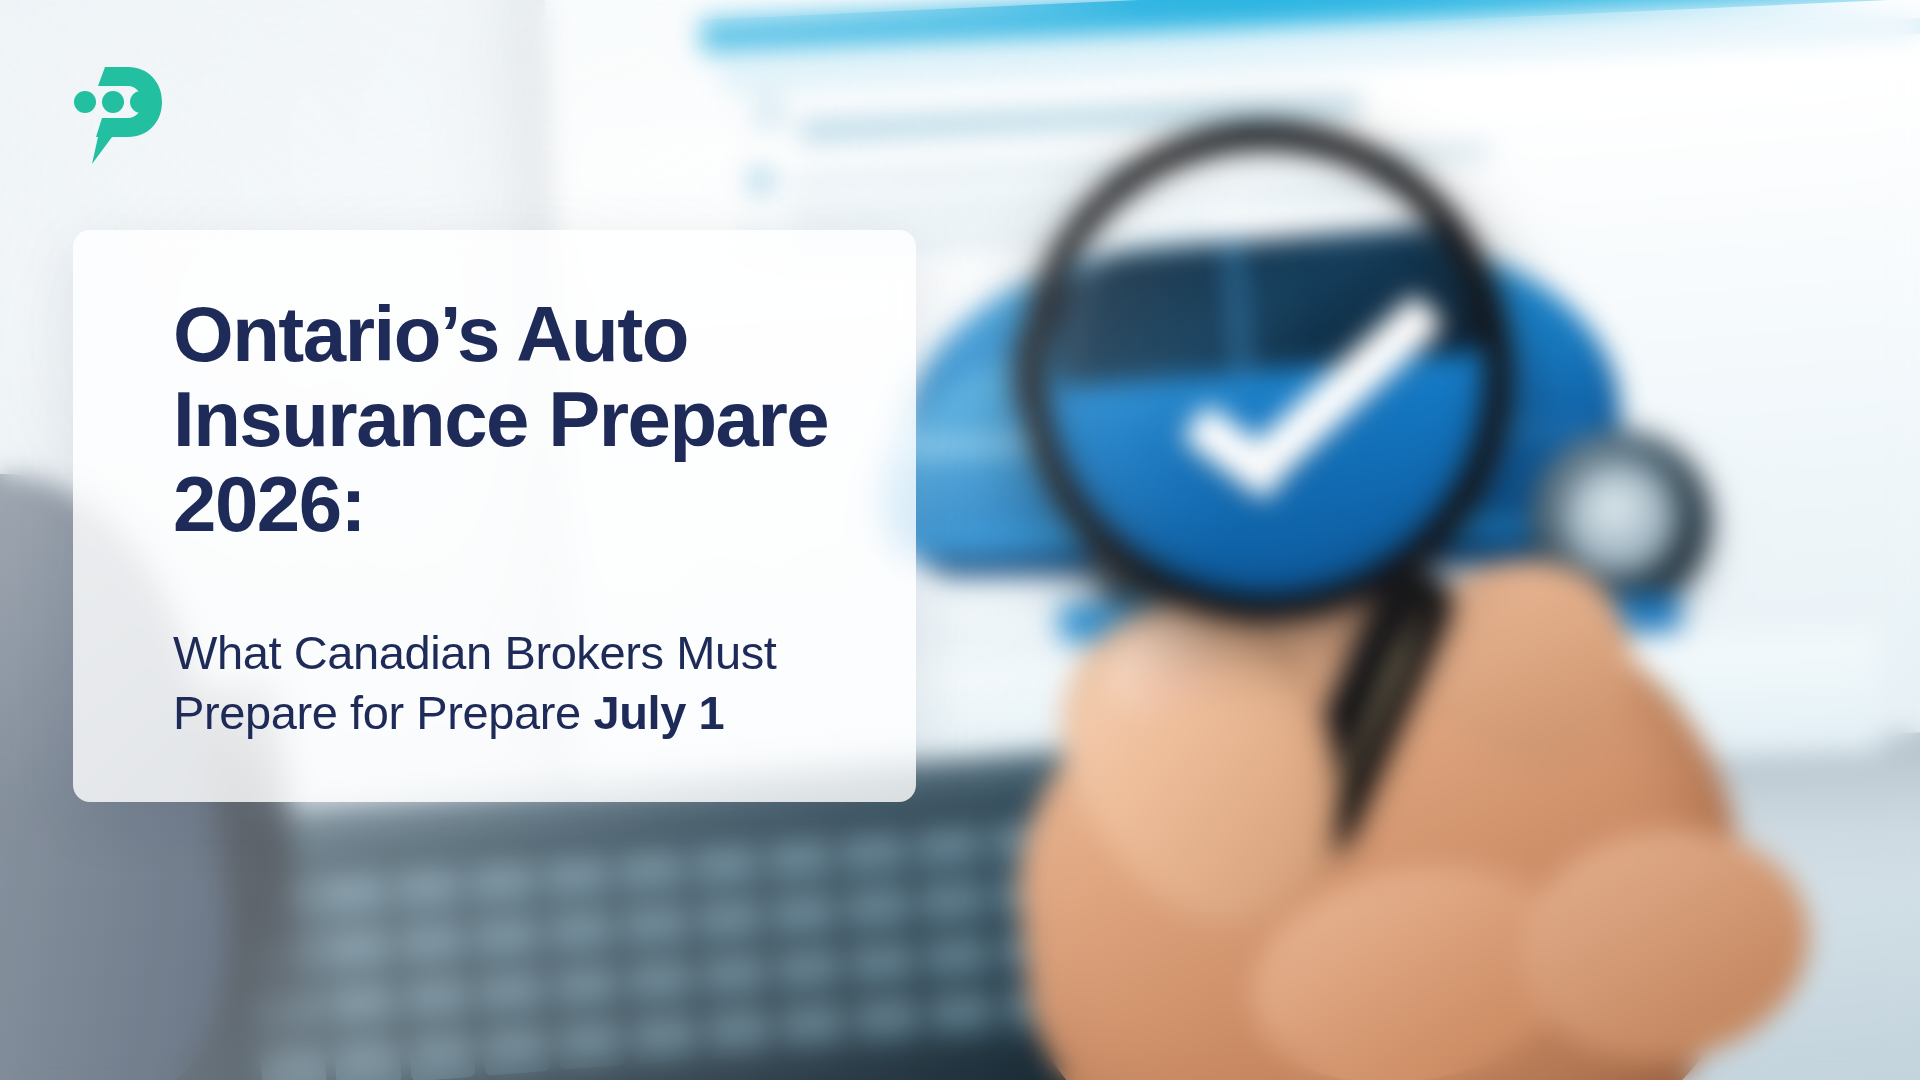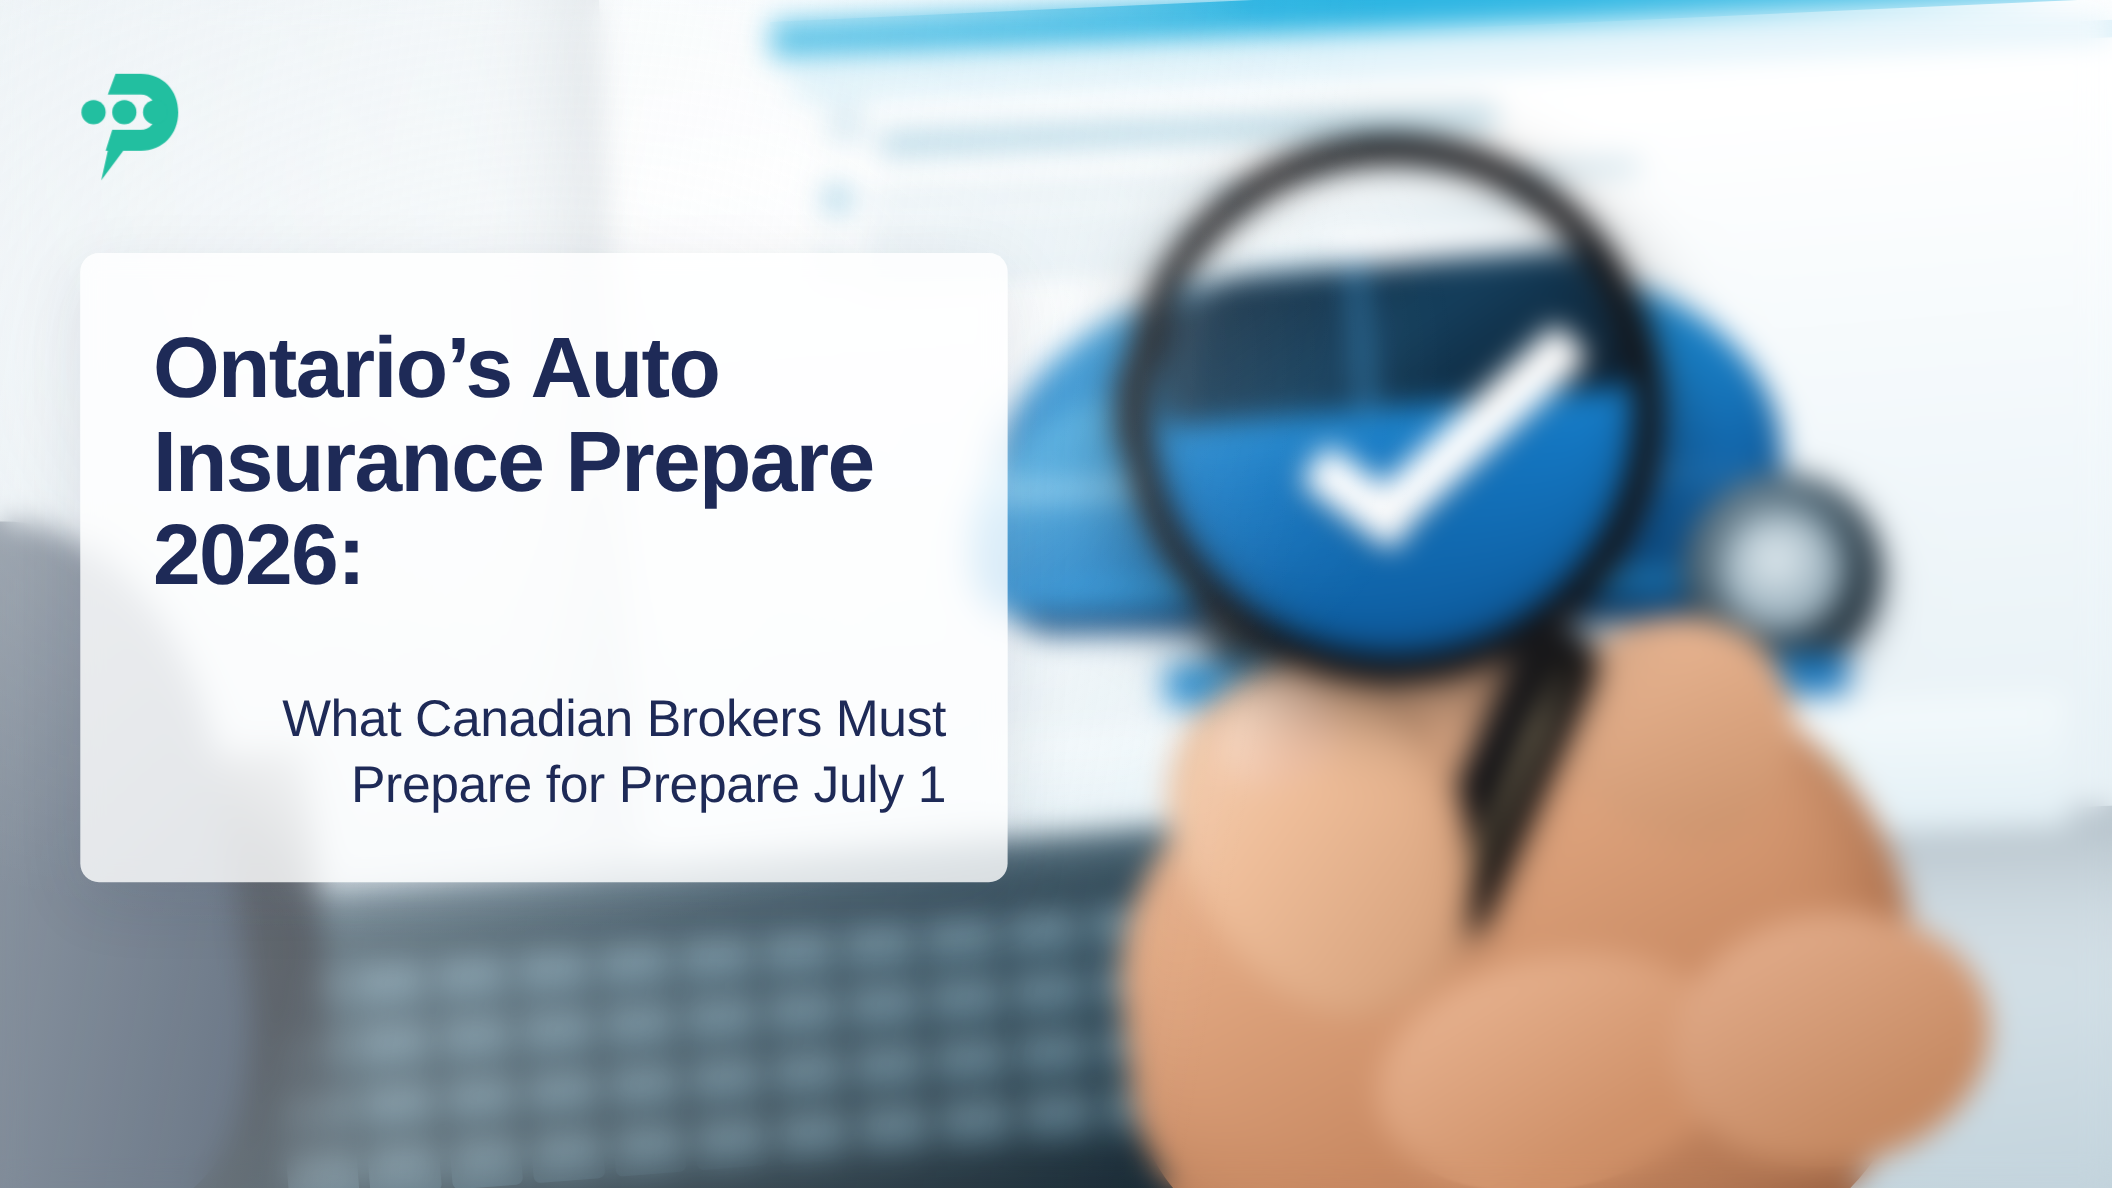--- a/index.html
+++ b/index.html
@@ -371,41 +371,41 @@
   .card {
     position: absolute;
     left: 73px; top: 230px;
     width: 843px; height: 572px;
     background: rgba(255,255,255,.80);
     border-radius: 17px;
     backdrop-filter: blur(10px) saturate(110%);
     -webkit-backdrop-filter: blur(10px) saturate(110%);
     box-shadow: 0 18px 60px rgba(25,40,70,.10);
     z-index: 30;
-    padding: 62px 56px 0 66px;
+    padding: 62px 56px 0 100px;
   }
 
   .headline {
     font-size: 78px;
     font-weight: 700;
     line-height: 1.09;
     letter-spacing: -1.5px;
     margin: 0;
   }
   .headline .hl-line { display: block; }
 
   .subtitle {
     margin-top: 76px;
     font-size: 47px;
     font-weight: 400;
     line-height: 1.28;
     letter-spacing: -0.4px;
   }
   .subtitle .sub-line { display: block; }
-  .subtitle .emph { font-weight: 400; }
+  .subtitle .emph { font-weight: 700; }
 </style>
 </head>
 <body>
 
 <div id="stage">
 
   <div class="photo">
     <div class="bg-base"></div>
 
     <div class="screen"></div>
@@ -533,19 +533,19 @@
     </svg>
   </div>
 
   <div class="card">
     <h1 class="headline" style="color: rgb(30, 42, 87);">
       <span class="hl-line">Ontario’s Auto</span>
       <span class="hl-line">Insurance Prepare</span>
       <span class="hl-line">2026:</span>
     </h1>
 
-    <p class="subtitle" style="color: rgb(30, 42, 87); text-align: right;">
+    <p class="subtitle" style="color: rgb(30, 42, 87);">
       <span class="sub-line">What Canadian Brokers Must</span>
       <span class="sub-line"><span>Prepare for Prepare </span><span class="emph">July 1</span></span>
     </p>
   </div>
 
 </div>
 
 </body></html>

